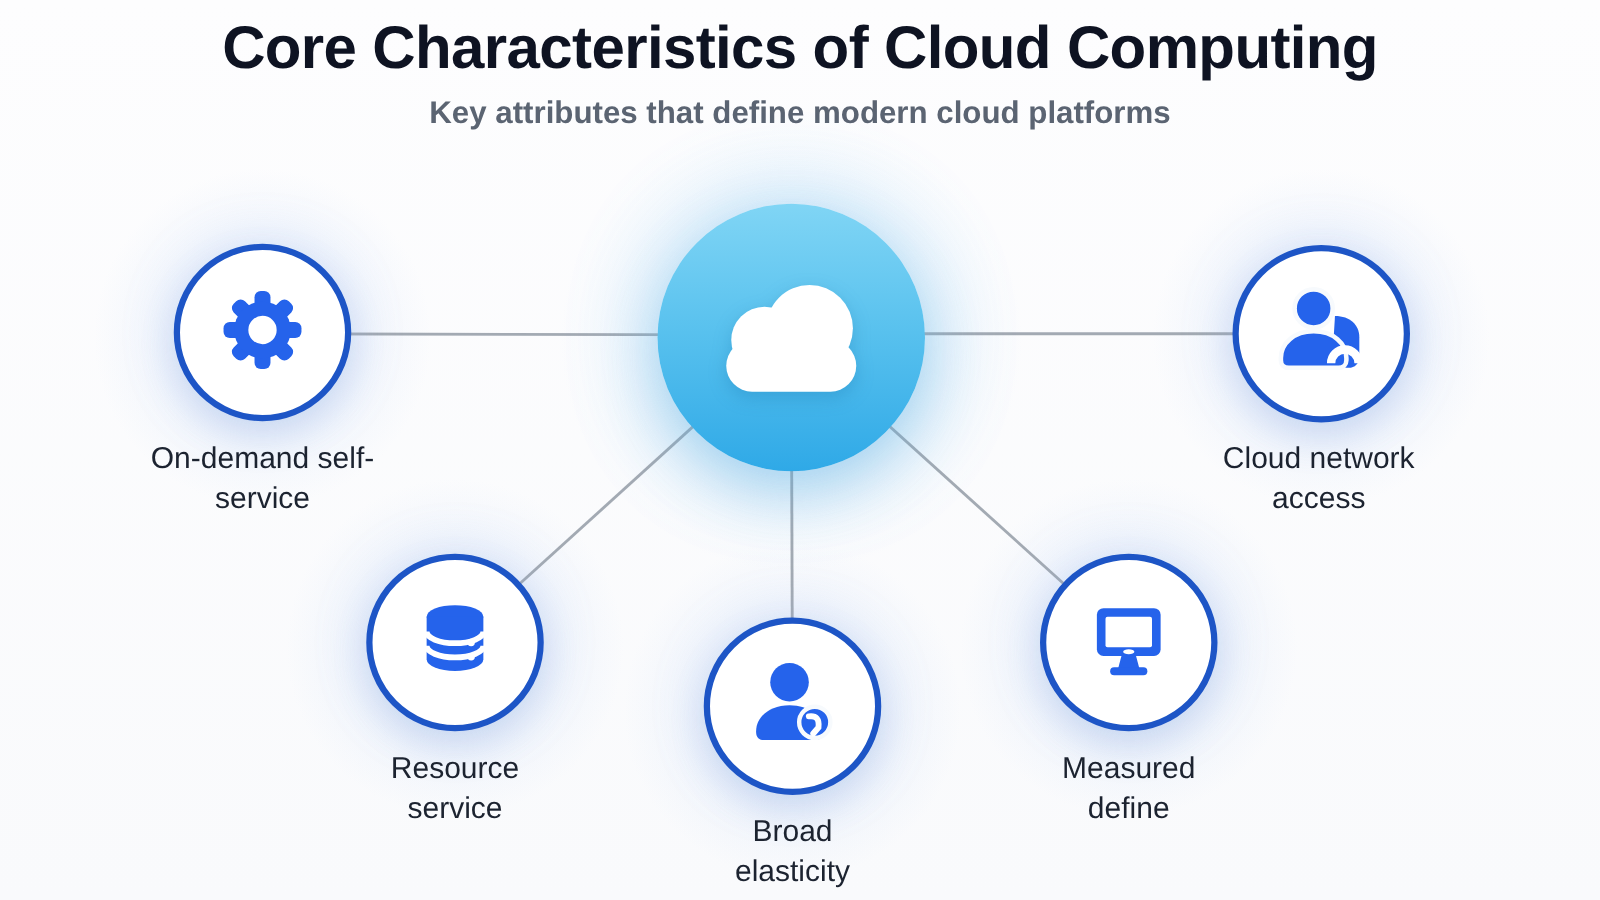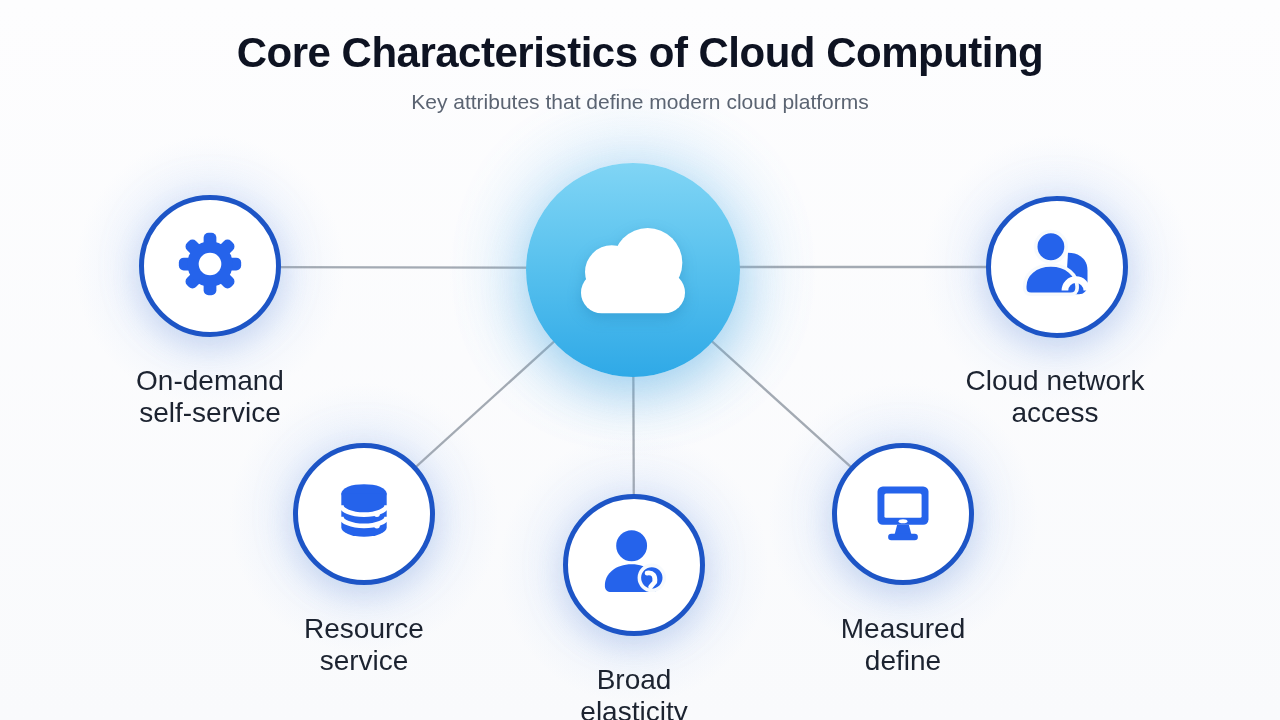--- a/index.html
+++ b/index.html
@@ -15,31 +15,31 @@
       radial-gradient(circle at 210px 270px, rgba(185,210,248,0.38) 0px, rgba(185,210,248,0.00) 135px),
       radial-gradient(circle at 1057px 270px, rgba(185,210,248,0.38) 0px, rgba(185,210,248,0.00) 135px),
       radial-gradient(circle at 364px 518px, rgba(185,210,248,0.38) 0px, rgba(185,210,248,0.00) 135px),
       radial-gradient(circle at 634px 568px, rgba(185,210,248,0.38) 0px, rgba(185,210,248,0.00) 135px),
       radial-gradient(circle at 903px 518px, rgba(185,210,248,0.38) 0px, rgba(185,210,248,0.00) 135px),
       linear-gradient(180deg, #fdfdfe 0%, #f9fafc 100%);
   }
 
   .header { position: absolute; top: 0; left: 0; width: 1280px; text-align: center; }
   .title {
-    padding-top: 24px;
-    font-size: 42px;
+    padding-top: 10px;
+    font-size: 48px;
     line-height: 58px;
     font-weight: 800;
     letter-spacing: -0.5px;
     color: #0e1322;
   }
   .subtitle {
     margin-top: 8px;
-    font-size: 21px;
-    font-weight: 400;
+    font-size: 25px;
+    font-weight: 700;
     color: #5b6472;
   }
 
   .lines { position: absolute; top: 0; left: 0; z-index: 1; }
 
   .hub {
     position: absolute;
     left: 526px; top: 163px;
     width: 214px; height: 214px;
     border-radius: 50%;
@@ -55,26 +55,25 @@
     width: 142px; height: 142px;
     border-radius: 50%;
     background: #ffffff;
     border: 5px solid #1d55c6;
     box-shadow: 0 12px 28px rgba(100,140,210,0.18), 0 0 42px rgba(150,185,240,0.25);
     display: flex; align-items: center; justify-content: center;
   }
 
   .label {
     position: absolute;
-    font-size: 28px;
+    font-size: 24px;
     line-height: 32px;
     color: #1c2330;
     text-align: center;
     z-index: 2;
-    margin-top: 14px;
   }
   .label-1 { left: 110px; top: 351px; width: 200px; }
   .label-2 { left: 950px; top: 351px; width: 210px; }
   .label-3 { left: 294px; top: 599px; width: 140px; }
   .label-4 { left: 569px; top: 650px; width: 130px; }
   .label-5 { left: 828px; top: 599px; width: 150px; }
 
   .node-1 { left: 139px; top: 195px; }
   .node-2 { left: 986px; top: 196px; }
   .node-3 { left: 293px; top: 443px; }

